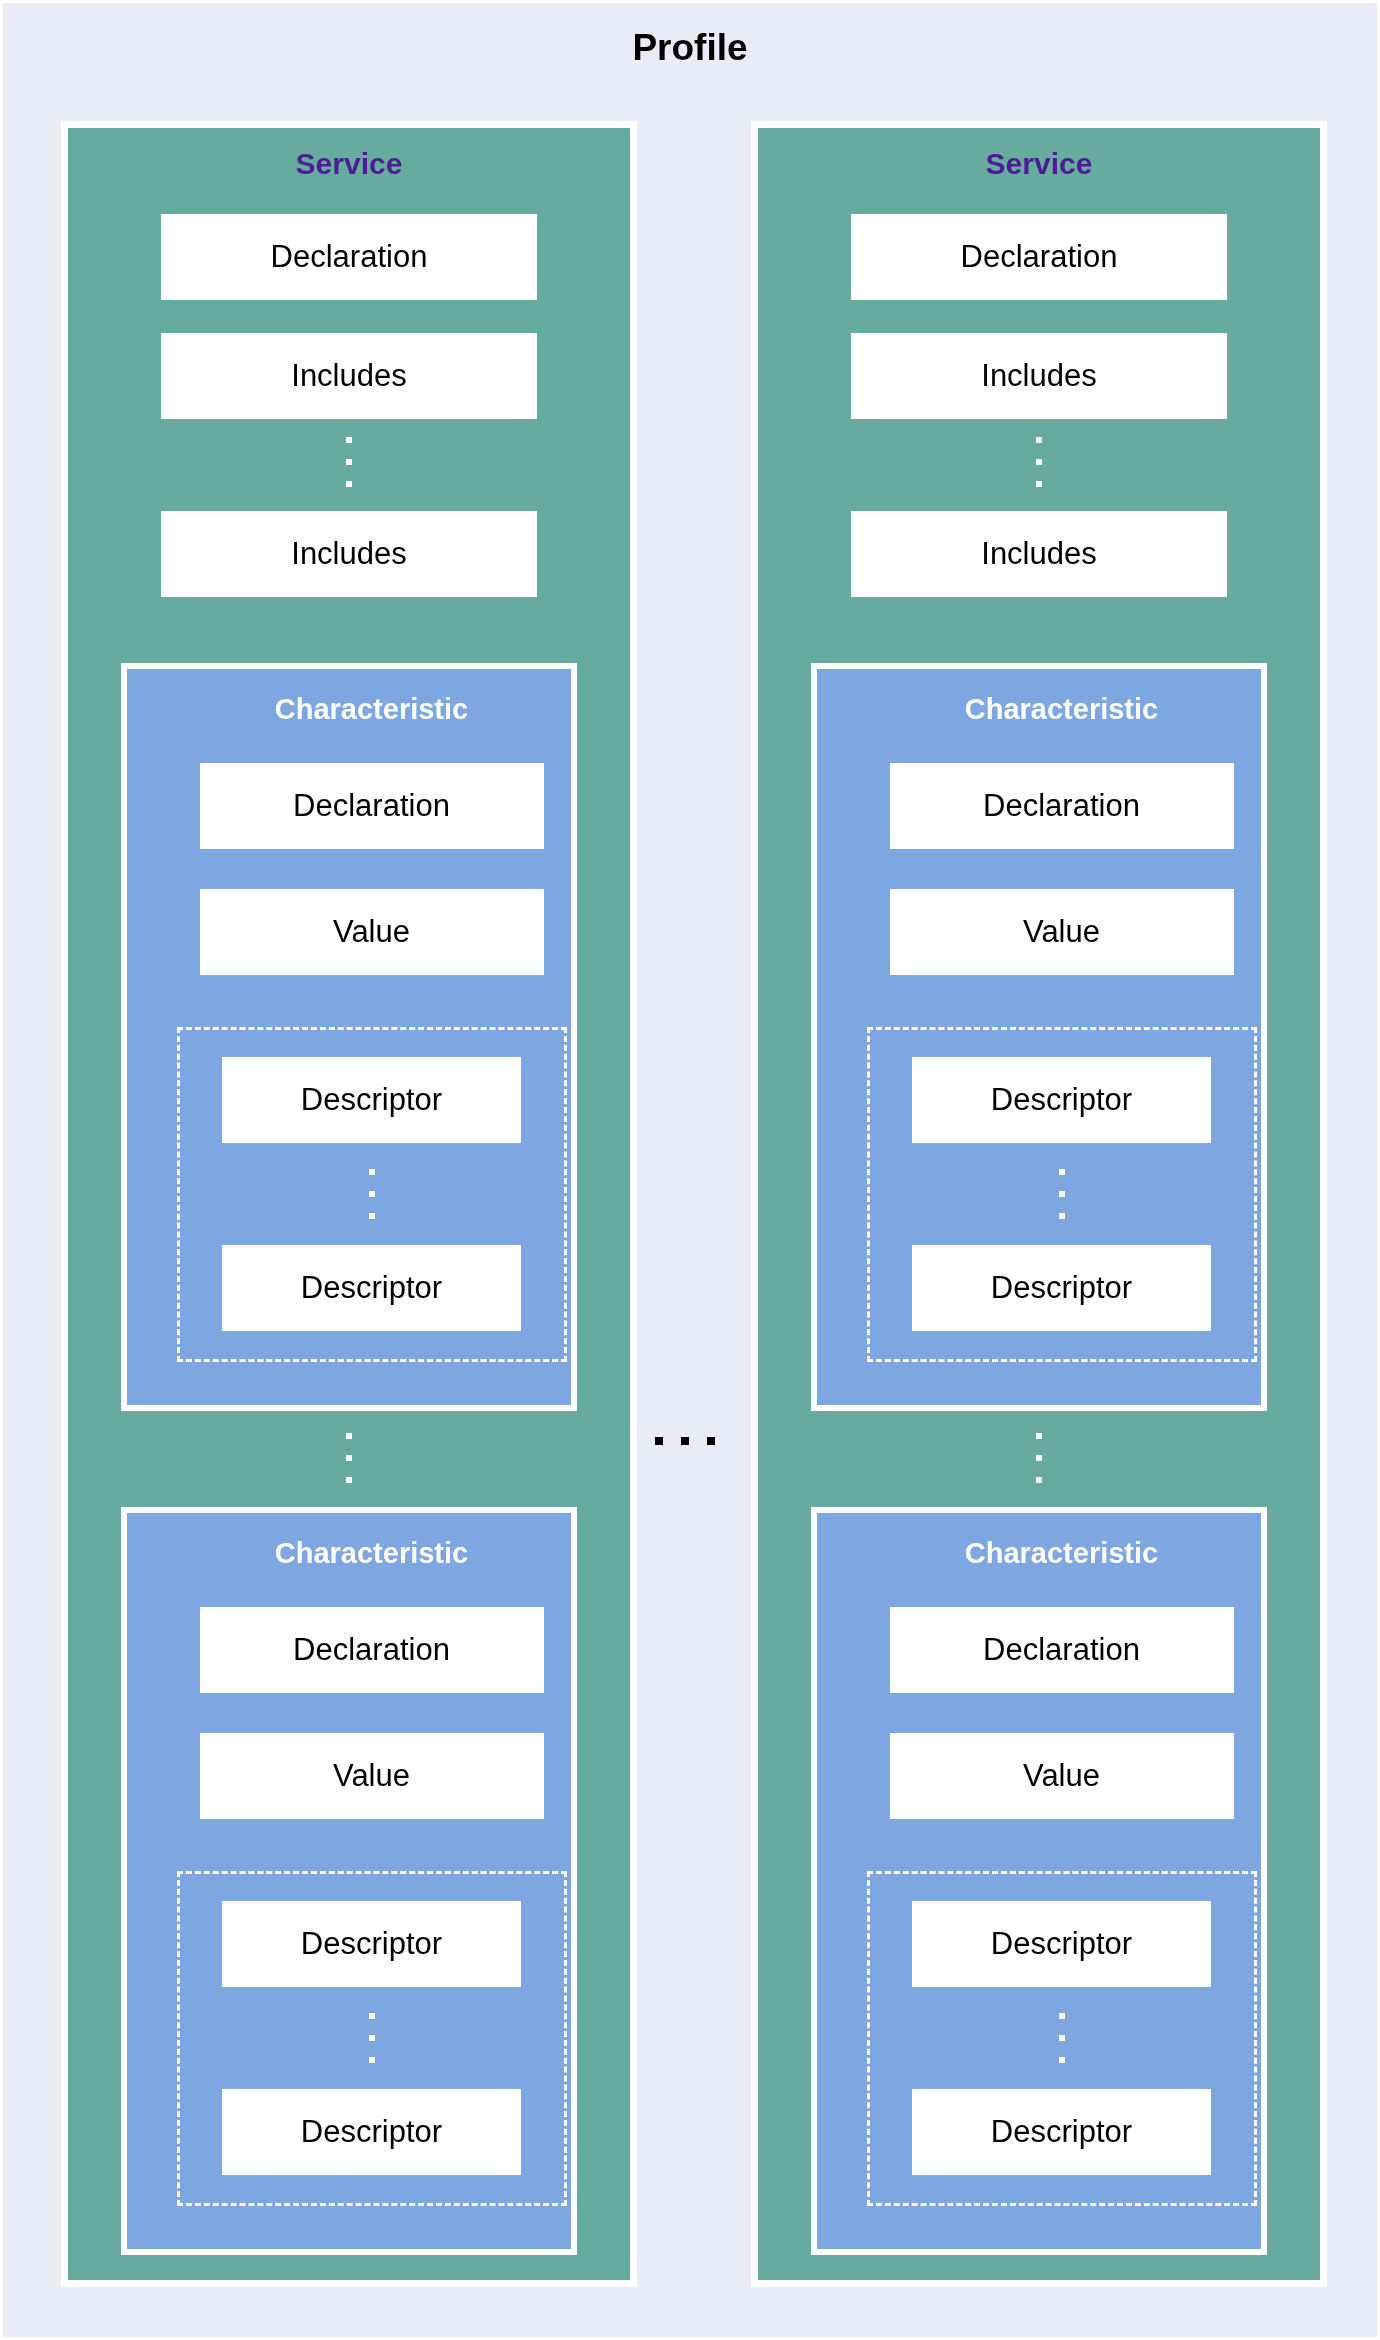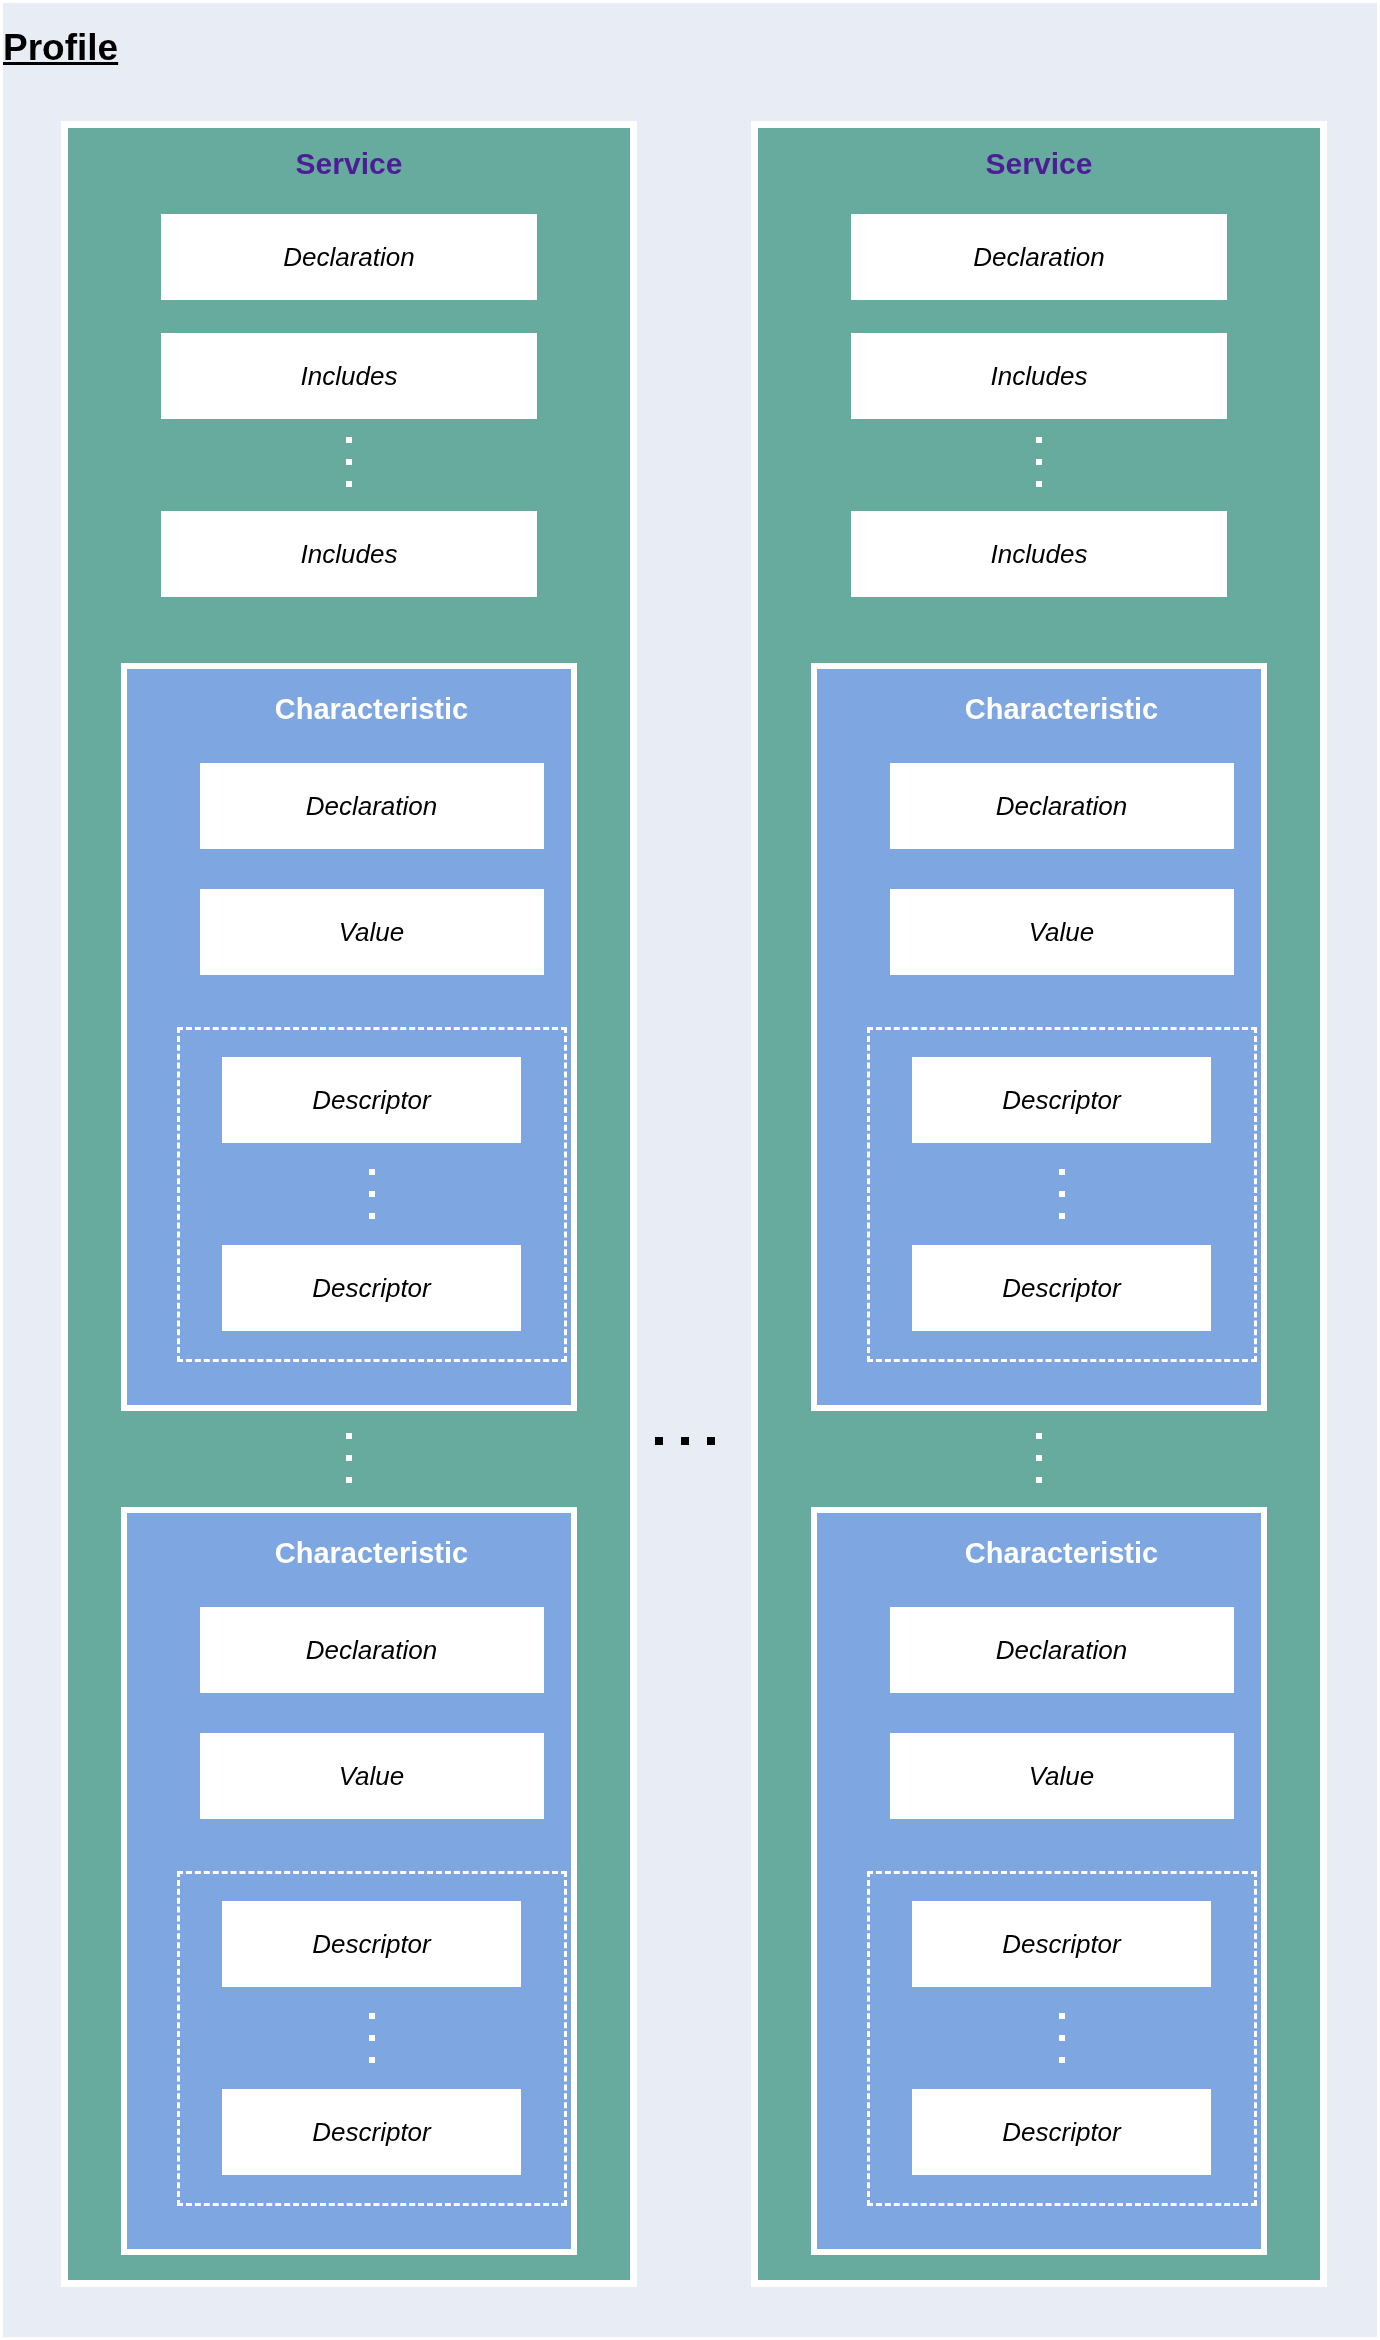--- a/index.html
+++ b/index.html
@@ -18,42 +18,42 @@
     position:relative;
     overflow:hidden;
   }
   .page{
     position:absolute;inset:0;
     border:3px solid var(--border);
     background:var(--background);
   }
   .page-title{
     position:absolute;top:24px;left:0;right:0;
-    font-size:37px;font-weight:bold;color:var(--text);text-decoration:underline;
+    text-align:center;
+    font-size:37px;font-weight:bold;color:var(--text);
   }
   .diagram{
     position:absolute;top:118px;left:58px;width:1266px;height:2167px;
     display:flex;justify-content:space-between;
   }
   .service{
     width:576px;height:2166px;
     background:var(--service-fill);
     border:7px solid var(--border);
     display:flex;flex-direction:column;align-items:center;
   }
   .service-title{
     margin-top:13px;line-height:46px;
     font-size:30px;font-weight:bold;color:#4c1d95;
   }
   .wbox{
     background:var(--box-fill);color:var(--text);
     width:376px;height:86px;
     display:flex;align-items:center;justify-content:center;
-    font-size:26px;
-    font-style:italic;
+    font-size:31px;
   }
   .box-declaration{margin-top:27px}
   .box-includes-1{margin-top:33px}
   .box-includes-2{margin-top:24px}
   .vdots{display:flex;flex-direction:column;align-items:center;gap:16px}
   .vdots i{display:block;width:6px;height:6px;background:#fff}
   .vdots-service{margin:18px 0 0 0}
   .vdots-between-chars{margin-top:22px}
   .characteristic{
     margin-top:66px;

